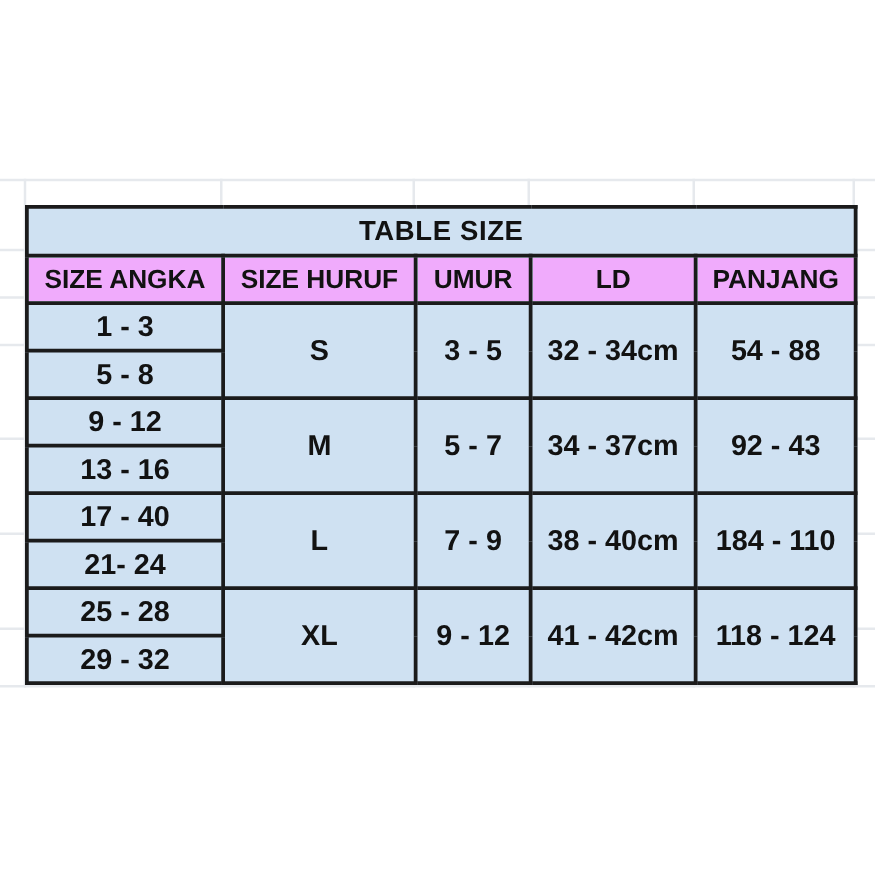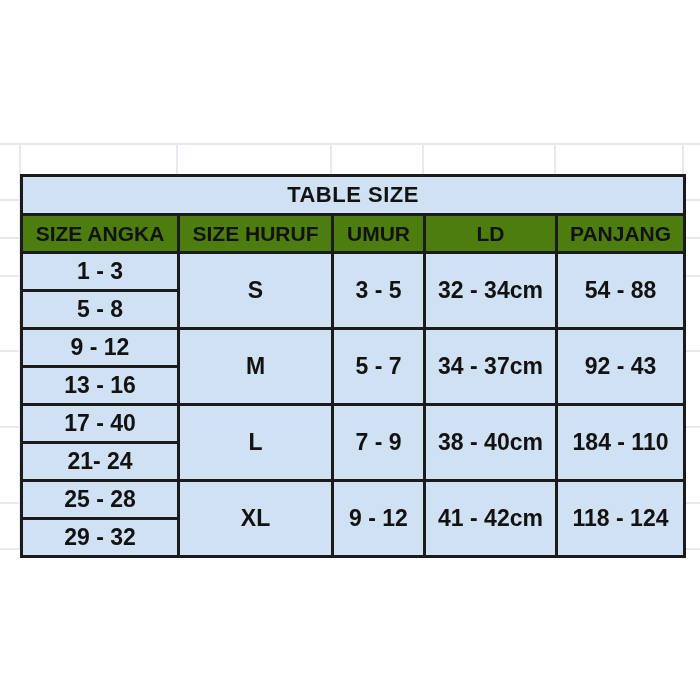--- a/index.html
+++ b/index.html
@@ -26,21 +26,21 @@
   .gl-v {
     position: absolute;
     top: 143px; height: 407px; width: 2px;
     background: #e6e9ed;
   }
 
   
   table.size-table {
     position: absolute;
     left: 20px;
-    top: 174px;
+    top: 164px;
     width: 663px;
     height: 379px;
     border-collapse: collapse;
     table-layout: fixed;
     z-index: 2;
     background: #cfe1f2;
   }
   table.size-table td, table.size-table th {
     border: 3px solid #1b1b1b;
     text-align: center;
@@ -50,21 +50,21 @@
     padding: 0;
     overflow: hidden;
   }
   tr.title-row td {
     background: #cfe1f2;
     height: 36px;
     font-size: 22px;
     letter-spacing: 0.5px;
   }
   tr.header-row th {
-    background: #4d7c0f;
+    background: #f0abfc;
     height: 35px;
     font-size: 21px;
   }
   td.data-cell {
     background: #cfe1f2;
     font-size: 23px;
     height: 35px;
   }
   
   td.sep-below { border-bottom-width: 2px; }

